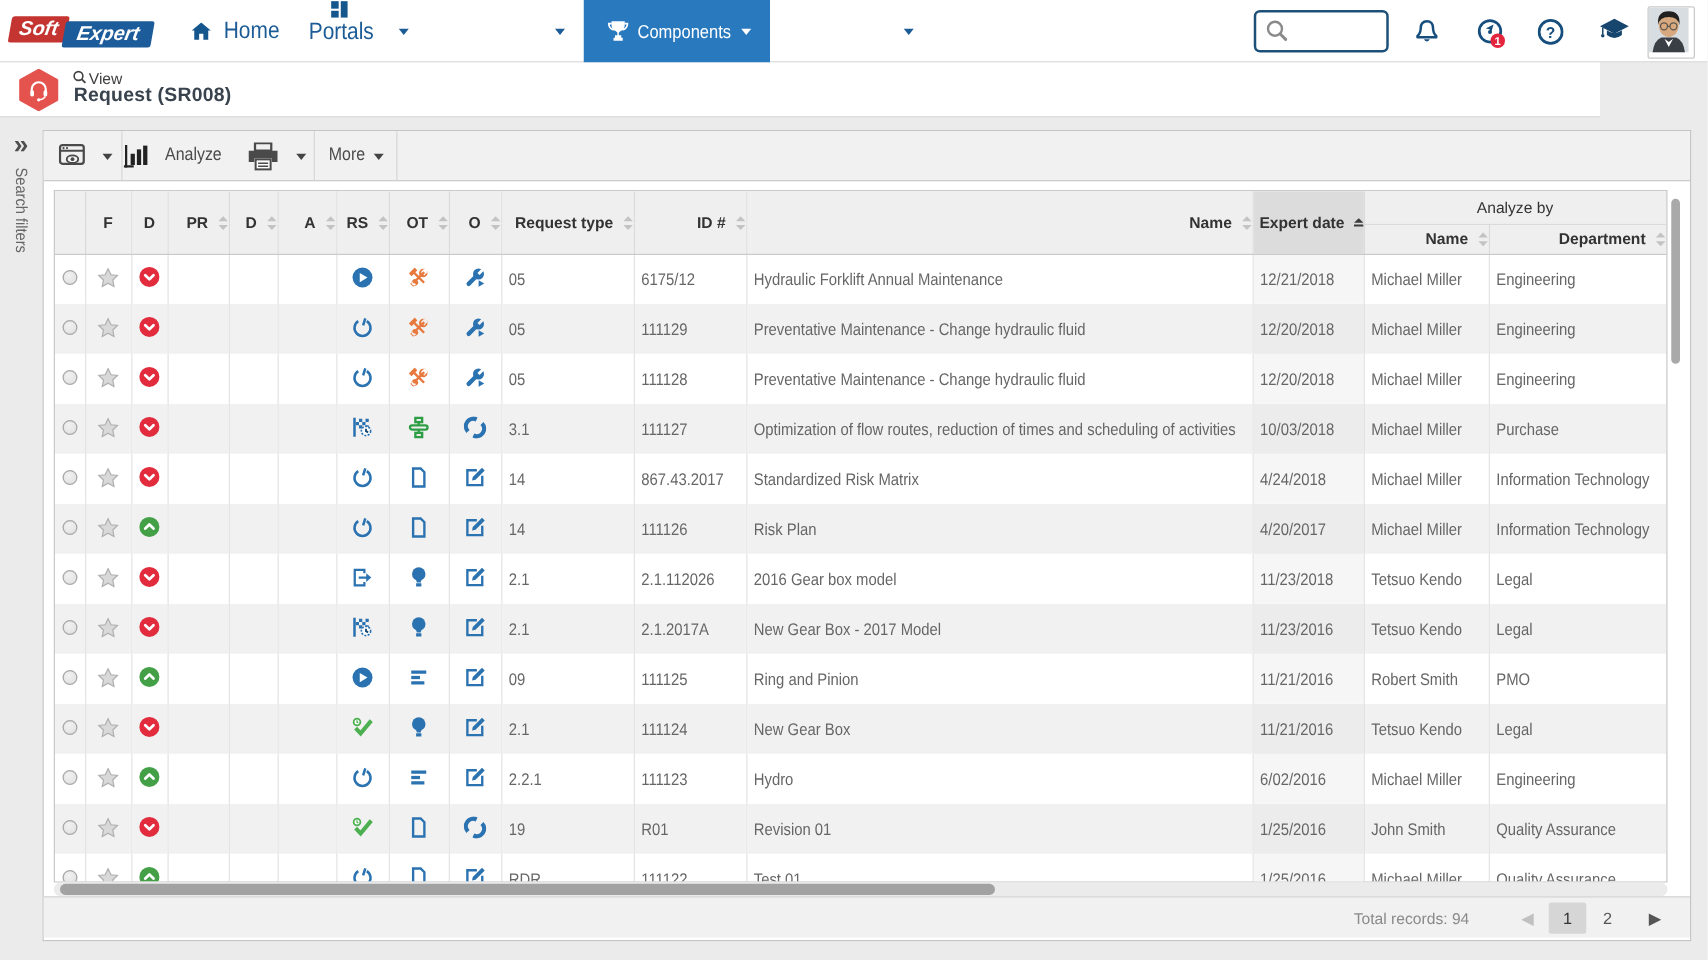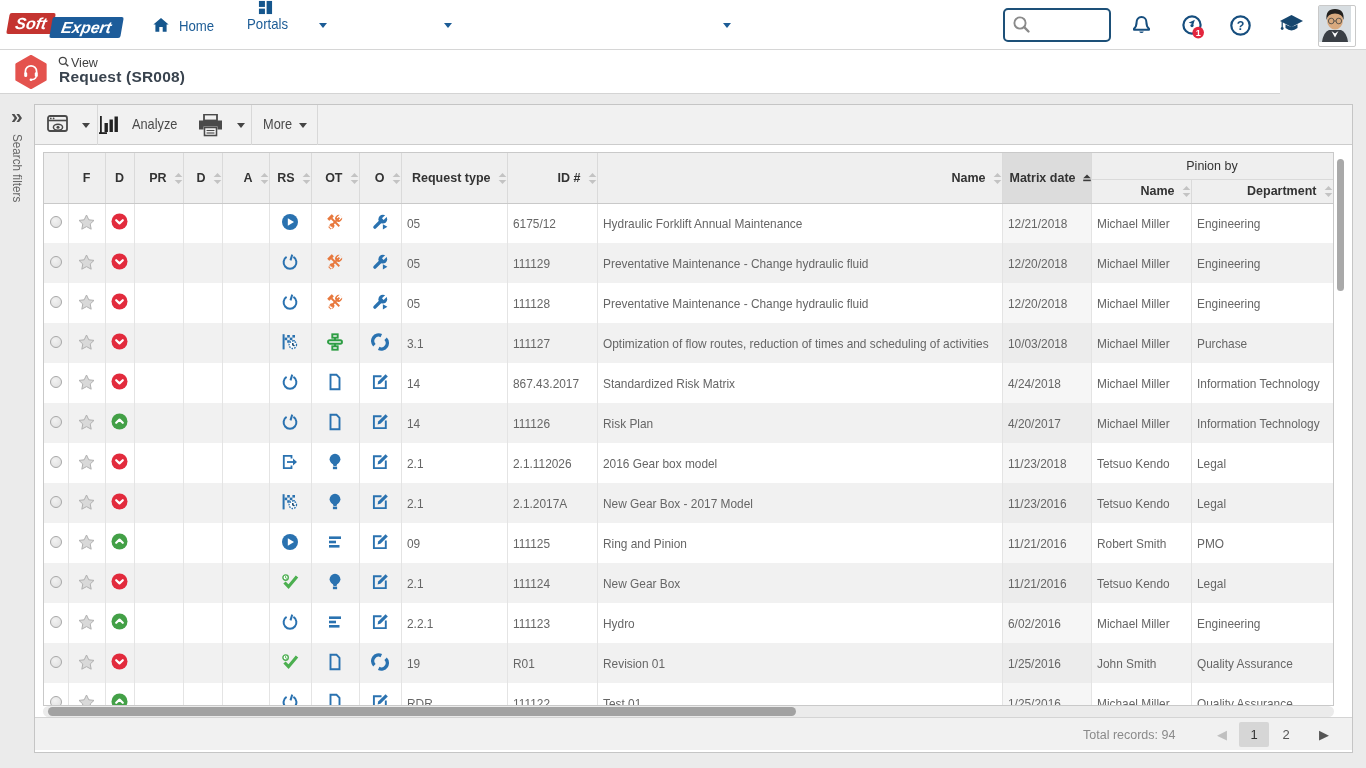--- a/index.html
+++ b/index.html
@@ -3,21 +3,21 @@
 <meta charset="utf-8">
 <style>
 * { margin:0; padding:0; box-sizing:border-box; }
 html,body { width:1366px; height:768px; overflow:hidden; background:#ebebeb;
   font-family:"Liberation Sans", sans-serif; -webkit-font-smoothing:antialiased; }
 .abs { position:absolute; }
 
 #topbar { position:absolute; left:0; top:0; width:1366px; height:50px; background:#fff;
   border-bottom:1px solid #d6d6d6; }
 .nav { position:absolute; top:0; height:50px; display:flex; align-items:center;
-  color:#1c5c96; font-size:15px; }
+  color:#1c5c96; font-size:19px; }
 .cx { display:inline-block; transform:scaleX(0.88); transform-origin:0 50%; white-space:nowrap; }
 .caret { position:absolute; top:23px; width:0; height:0; border:4.5px solid transparent;
   border-top:5.5px solid #1c5c96; }
 #tab-comp { position:absolute; left:467px; top:0; width:149px; height:50px;
   background:#2979bf; color:#fff; font-size:15px; }
 #tab-comp .caret { border-top-color:#fff; }
 
 #logo { position:absolute; left:8px; top:12px; width:116px; height:27px; }
 .lbox { position:absolute; transform:skewX(-10deg);
   color:#fff; font-style:italic; font-weight:bold;
@@ -96,20 +96,30 @@
         <g fill="#15568d">
           <rect x="1" y="1" width="6.4" height="6.4"></rect>
           <rect x="9.2" y="1" width="5.8" height="14"></rect>
           <rect x="1" y="9.2" width="6.4" height="5.8"></rect>
         </g>
       </svg>
     <span class="cx">Portals</span>
   </div>
   <div class="caret" style="left:319px;"></div>
   <div class="caret" style="left:444px;"></div>
+  <div id="tab-comp">
+    <svg class="abs" style="left:19px;top:16px;" width="17" height="18" viewBox="0 0 17 18">
+        <g fill="#fff">
+          <path d="M3.2 1 h10.6 v3 a5.3 5.3 0 0 1-3.6 5 a2.6 2.6 0 0 1-1.1 0.9 v2.3 h1.9 v2 h1.2 v2.3 H4.8 v-2.3 h1.2 v-2 h1.9 V9.9 a2.6 2.6 0 0 1-1.1-0.9 a5.3 5.3 0 0 1-3.6-5 Z"></path>
+          <path fill="none" stroke="#fff" stroke-width="1.4" d="M3.4 2.8 H1 a5.6 5.6 0 0 0 4 5.2 M13.6 2.8 H16 a5.6 5.6 0 0 1-4 5.2"></path>
+        </g>
+      </svg>
+    <span class="cx abs" style="left:43px;top:17px;">Components</span>
+    <div class="caret" style="left:126px;"></div>
+  </div>
   <div class="caret" style="left:723px;"></div>
   <div id="searchbox">
     <svg width="20" height="20" viewBox="0 0 20 20" style="position:absolute;left:7px;top:5px;">
       <circle cx="8" cy="8" r="5.6" fill="none" stroke="#8a8a8a" stroke-width="1.9"></circle>
       <line x1="12.2" y1="12.2" x2="16.5" y2="16.5" stroke="#8a8a8a" stroke-width="2.4" stroke-linecap="round"></line>
     </svg>
   </div>
   <svg class="abs" style="left:1132px;top:15px;" width="19" height="21" viewBox="0 0 19 21">
     <path fill="none" stroke="#164e7e" stroke-width="2" d="M9.5 2 c-3.2 0-4.9 2.4-4.9 5.2 c0 3.8-1.1 5.2-2.6 6.6 v0.9 h15 v-0.9 c-1.5-1.4-2.6-2.8-2.6-6.6 c0-2.8-1.7-5.2-4.9-5.2 Z" stroke-linejoin="round"></path>
     <path fill="#164e7e" d="M7.2 16.4 a2.4 2.4 0 0 0 4.6 0 Z"></path>
@@ -253,25 +263,25 @@
                 <path fill="#c3c3c3" d="M4.5 12 L0.7 8 H8.3 Z"></path>
               </svg></th>
 <th rowspan="2" style="padding-left:5px;"><span>ID #</span><svg class="sort" width="9" height="13" viewBox="0 0 9 13">
                 <path fill="#c3c3c3" d="M4.5 1 L8.3 5 H0.7 Z"></path>
                 <path fill="#c3c3c3" d="M4.5 12 L0.7 8 H8.3 Z"></path>
               </svg></th>
 <th rowspan="2" style="padding-left:5px;"><span>Name</span><svg class="sort" width="9" height="13" viewBox="0 0 9 13">
                 <path fill="#c3c3c3" d="M4.5 1 L8.3 5 H0.7 Z"></path>
                 <path fill="#c3c3c3" d="M4.5 12 L0.7 8 H8.3 Z"></path>
               </svg></th>
-<th rowspan="2" class="hdate" style="padding-left:5px;"><span>Matrix date</span><svg class="sort" width="8" height="8" viewBox="0 0 8 8">
+<th rowspan="2" class="hdate" style="padding-left:5px;"><span>Expert date</span><svg class="sort" width="8" height="8" viewBox="0 0 8 8">
                 <path fill="#3b3b3b" d="M4 0.5 L7.8 4.2 H0.2 Z"></path>
                 <rect x="0.2" y="5.6" width="7.6" height="1.6" fill="#3b3b3b"></rect>
               </svg></th>
-<th colspan="2" class="grp">Pinion by</th>
+<th colspan="2" class="grp">Analyze by</th>
 </tr>
 <tr>
 <th style="padding-left:5px;height:23px;"><span>Name</span><svg class="sort" width="9" height="13" viewBox="0 0 9 13">
                 <path fill="#c3c3c3" d="M4.5 1 L8.3 5 H0.7 Z"></path>
                 <path fill="#c3c3c3" d="M4.5 12 L0.7 8 H8.3 Z"></path>
               </svg></th>
 <th style="padding-left:5px;"><span>Department</span><svg class="sort" width="9" height="13" viewBox="0 0 9 13">
                 <path fill="#c3c3c3" d="M4.5 1 L8.3 5 H0.7 Z"></path>
                 <path fill="#c3c3c3" d="M4.5 12 L0.7 8 H8.3 Z"></path>
               </svg></th>

